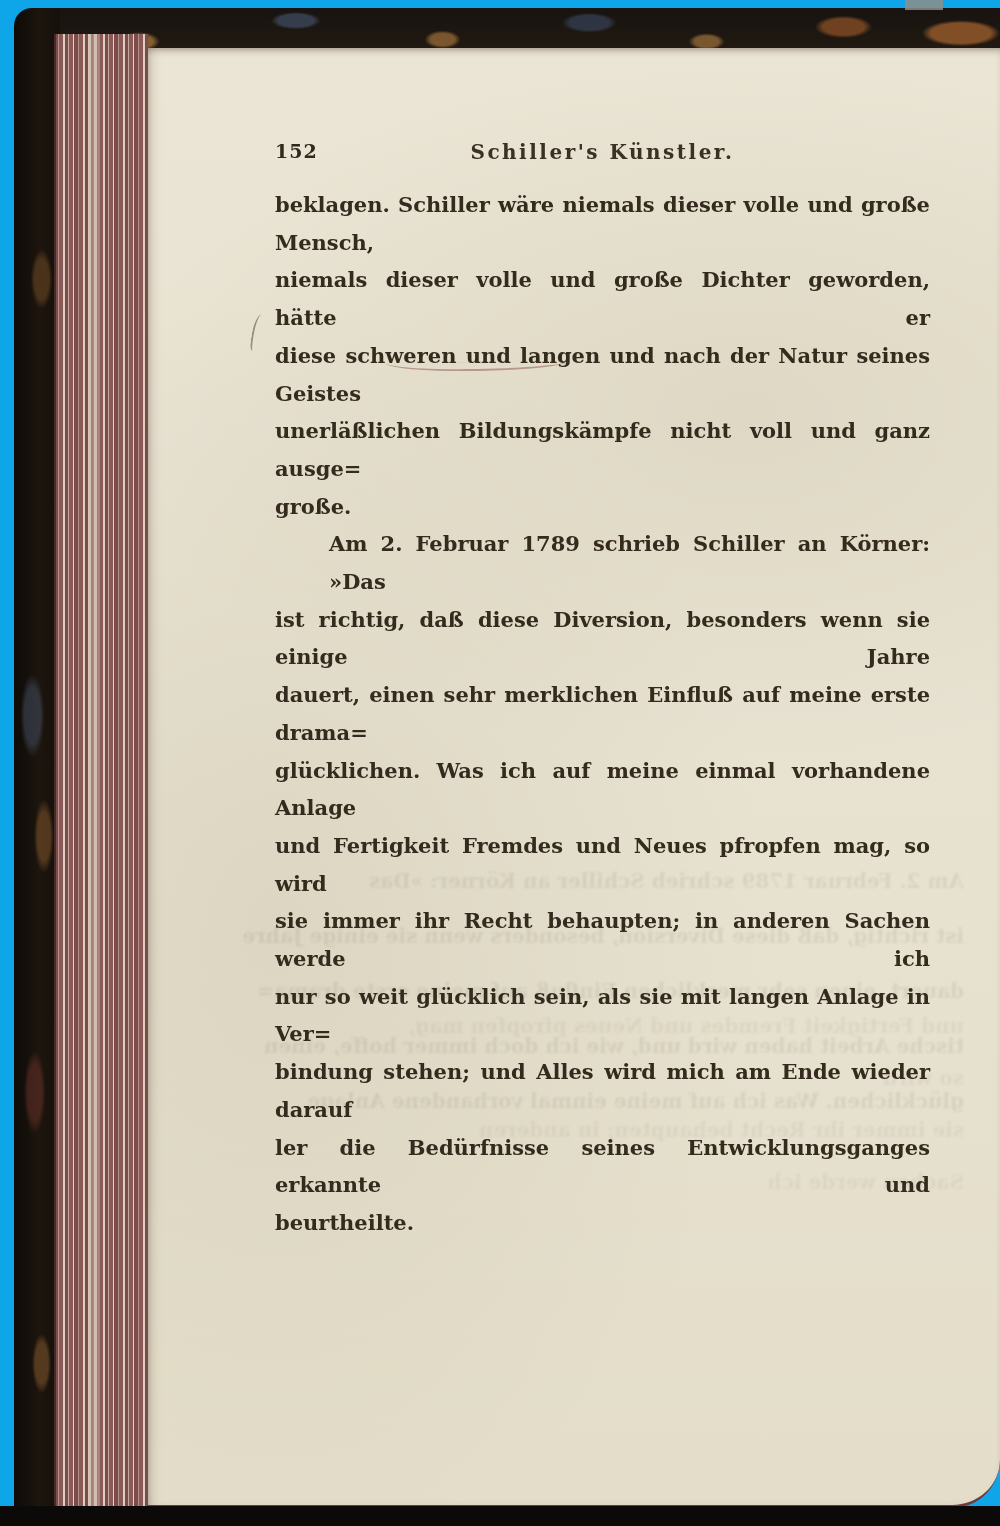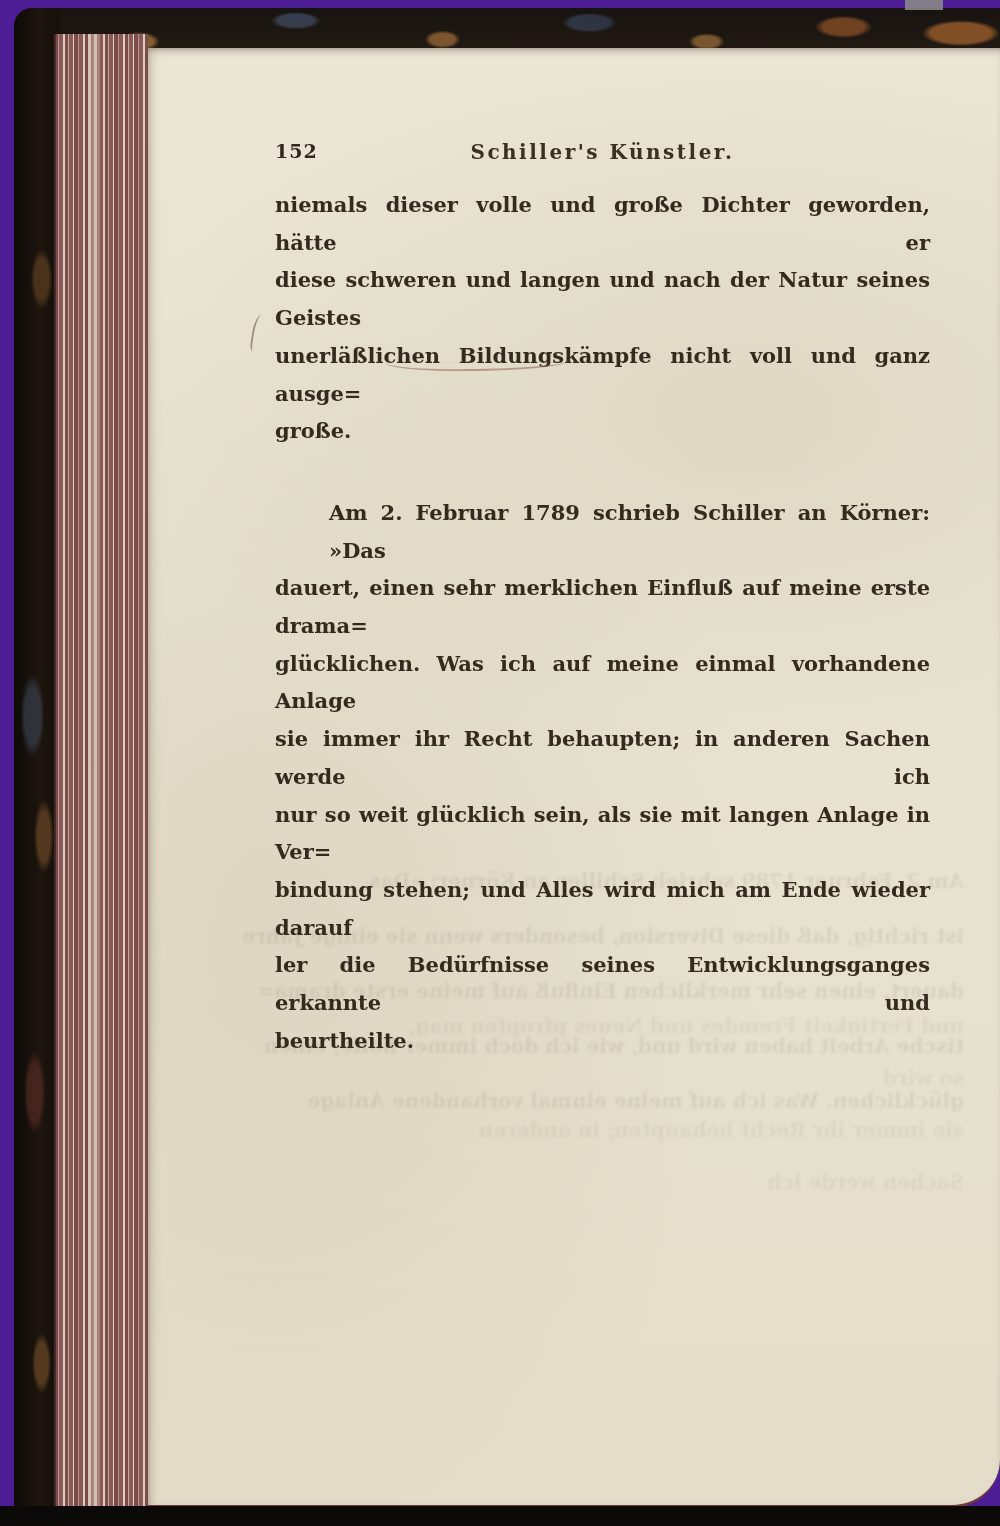--- a/index.html
+++ b/index.html
@@ -1,18 +1,18 @@
 <!DOCTYPE html>
 <html><head>
 <meta charset="utf-8">
 <style>
   html,body{margin:0;padding:0;background:#0b0a08;}
   .stage{
     position:relative;width:1000px;height:1526px;overflow:hidden;
-    background:#4c1d95;
+    background:#0ea5e9;
     font-family:"DejaVu Serif", serif;
   }
   
   .top-marble{
     position:absolute;left:22px;top:8px;right:0;height:42px;
     border-top-left-radius:16px;
     background:
       radial-gradient(ellipse 34px 16px at 12% 80%, rgba(150,105,55,.85) 0 40%, transparent 60%),
       radial-gradient(ellipse 40px 14px at 28% 30%, rgba(60,70,90,.8) 0 45%, transparent 62%),
       radial-gradient(ellipse 30px 15px at 43% 75%, rgba(145,100,52,.8) 0 40%, transparent 60%),
@@ -75,21 +75,21 @@
   
   .pagehead{display:flex;align-items:baseline;height:30px;position:relative;}
   .pagenum{font-size:19px;font-weight:bold;letter-spacing:1px;}
   .runtitle{
     position:absolute;left:0;right:0;text-align:center;
     font-size:20px;font-weight:bold;letter-spacing:2.5px;color:#3a3024;
   }
   
   .bodytext{margin-top:16px;font-size:21px;font-weight:bold;line-height:37.7px;color:#342a1e;}
   .tline{text-align:justify;text-align-last:justify;white-space:normal;}
-  .tline.indent{padding-left:54px;margin-top:44px;}
+  .tline.indent{padding-left:54px;}
   .tline.lastshort{text-align-last:left;}
   
   .margin-slash{
     position:absolute;left:104px;top:266px;width:10px;height:38px;
     border-left:2.5px solid rgba(110,100,90,.65);
     border-radius:60% 0 0 30%;
     transform:rotate(9deg);
   }
   .pencil-underline{
     position:absolute;left:238px;top:314px;width:182px;height:7px;
@@ -136,27 +136,30 @@
         <div>nur so weit glücklich sein, als sie mit jener Anlage in Ver=</div>
       </div>
 
     <div class="page-inner">
       <div class="pagehead">
         <span class="pagenum">152</span>
         <span class="runtitle">Schiller's Künstler.</span>
       </div>
 
       <div class="bodytext" id="body-main">
+          <div class="tline">beklagen.  Schiller wäre niemals dieser volle und große Mensch,</div>
           <div class="tline">niemals dieser volle und große Dichter geworden, hätte er</div>
           <div class="tline">diese schweren und langen und nach der Natur seines Geistes</div>
           <div class="tline">unerläßlichen Bildungskämpfe nicht voll und ganz ausge=</div>
           <div class="tline lastshort">große.</div>
           <div class="tline indent">Am 2. Februar 1789 schrieb Schiller an Körner:  »Das</div>
+          <div class="tline">ist richtig, daß diese Diversion, besonders wenn sie einige Jahre</div>
           <div class="tline">dauert, einen sehr merklichen Einfluß auf meine erste drama=</div>
           <div class="tline">glücklichen.  Was ich auf meine einmal vorhandene Anlage</div>
+          <div class="tline">und Fertigkeit Fremdes und Neues pfropfen mag, so wird</div>
           <div class="tline">sie immer ihr Recht behaupten; in anderen Sachen werde ich</div>
           <div class="tline">nur so weit glücklich sein, als sie mit langen Anlage in Ver=</div>
           <div class="tline">bindung stehen; und Alles wird mich am Ende wieder darauf</div>
           <div class="tline">ler die Bedürfnisse seines Entwicklungsganges erkannte und</div>
           <div class="tline lastshort">beurtheilte.</div>
         </div>
 
     </div>
 
     <div class="margin-slash"></div>

